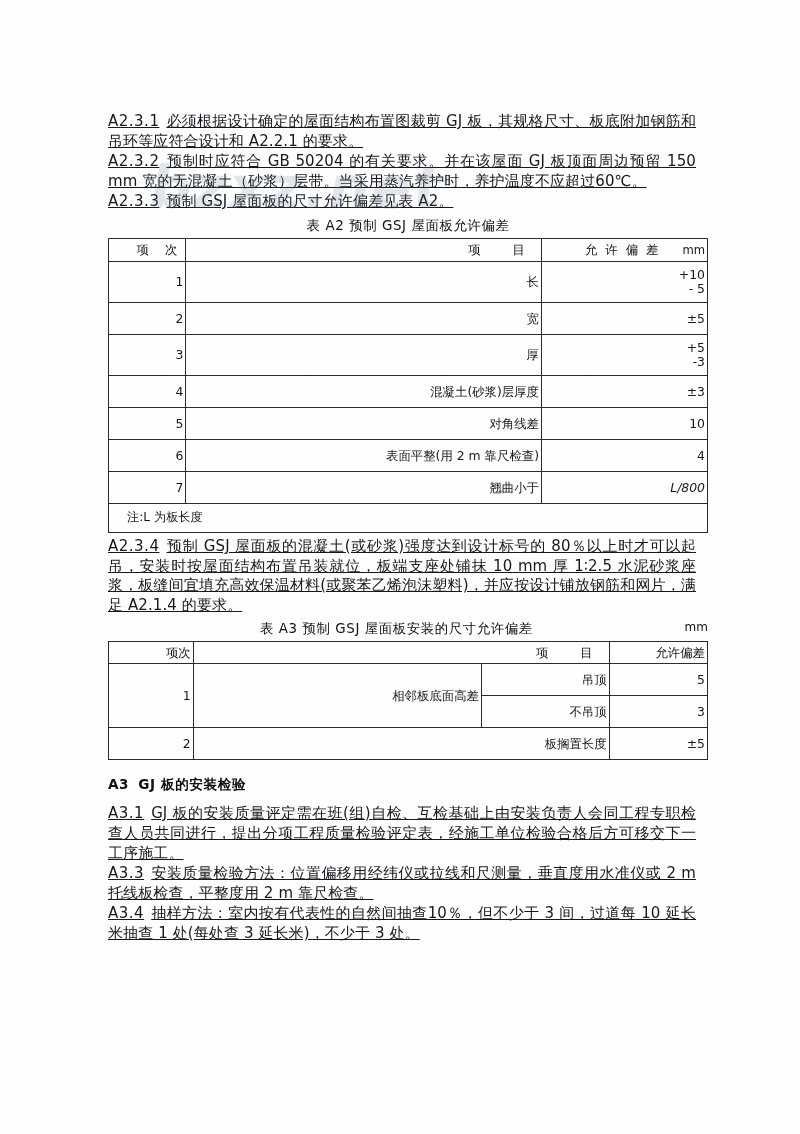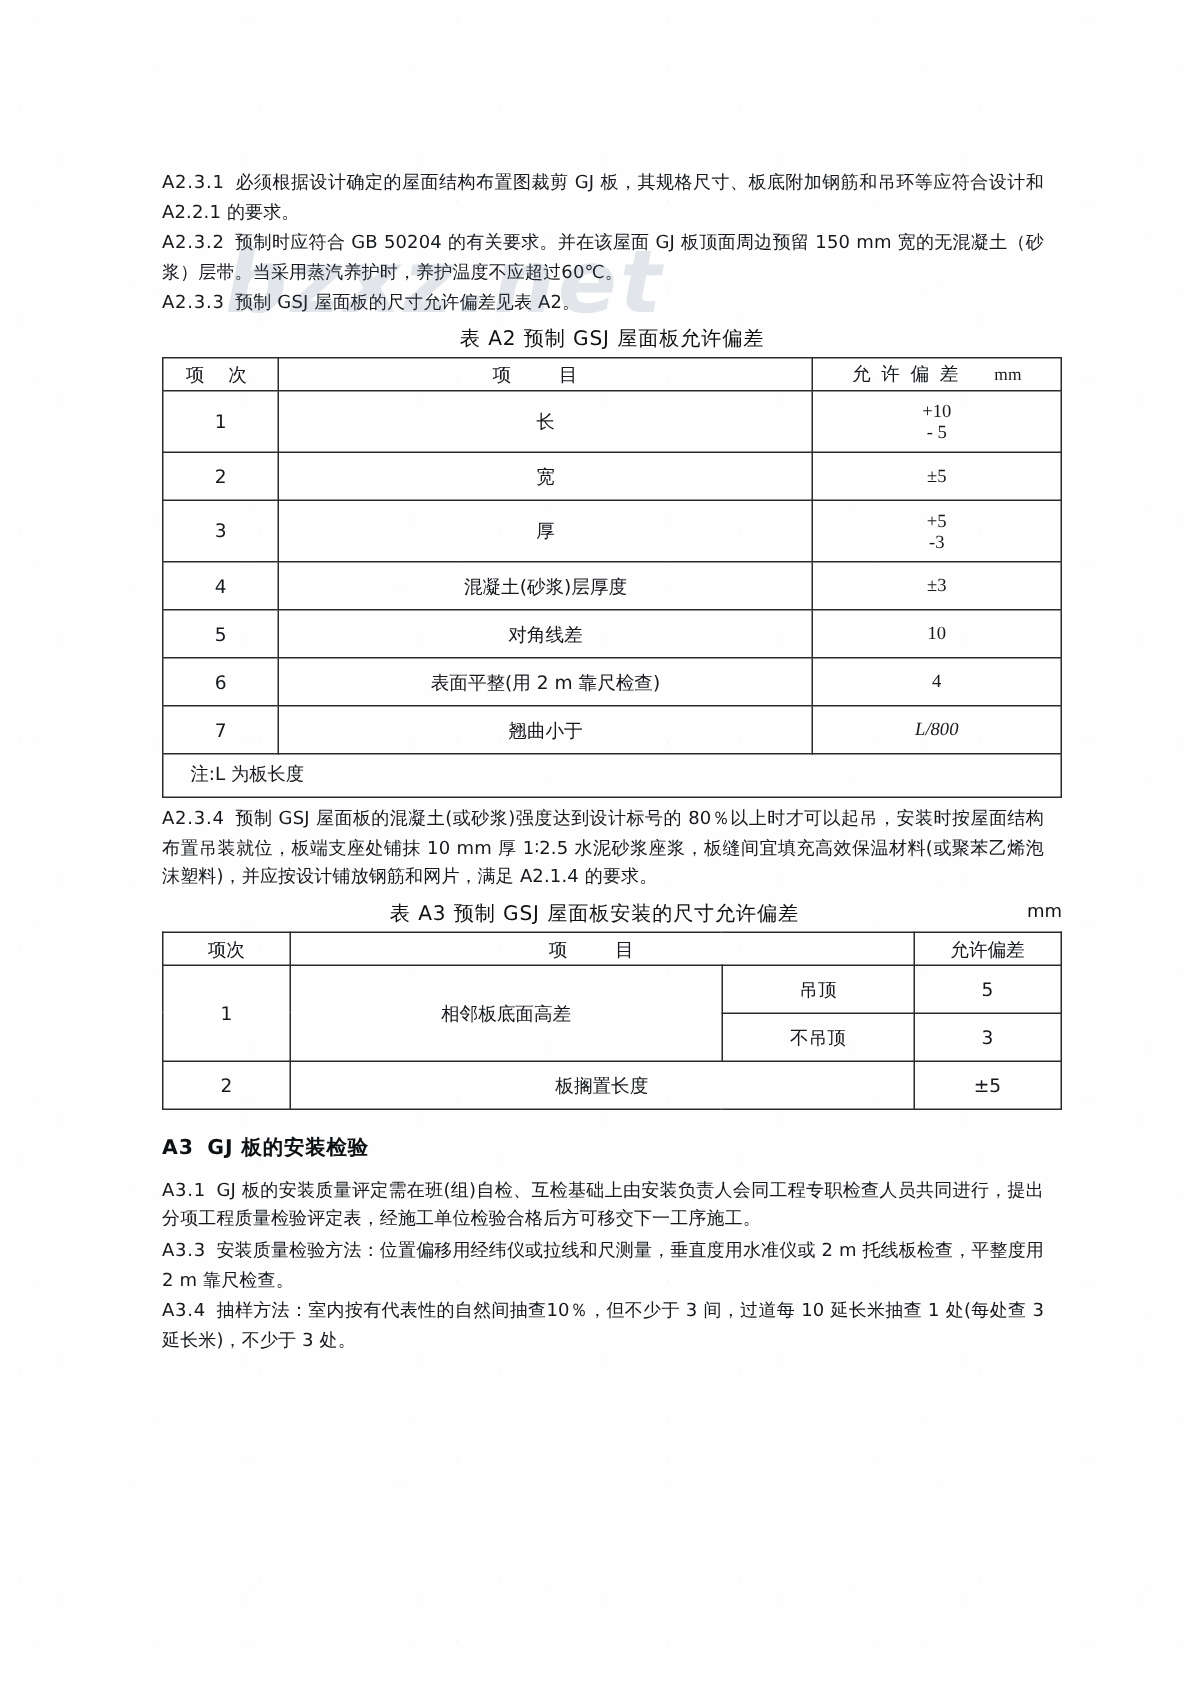--- a/index.html
+++ b/index.html
@@ -35,28 +35,29 @@
     font-weight:bold;
     letter-spacing:2px;
     color:rgba(90,110,135,0.17);
     font-family:"DejaVu Sans","Liberation Sans",sans-serif;
     user-select:none;
     pointer-events:none;
     z-index:5;
     font-style:italic;
   }
   .para{
-    font-size:12px;
+    font-size:15px;
     line-height:19.6px;
     color:#15181c;
     margin:0 12px 1px 0;
     text-align:justify;
     letter-spacing:0.1px;
     position:relative;
     z-index:2;
+    text-decoration:underline;
   }
   .para .num{ margin-right:7px; letter-spacing:0.5px;}
 
   .tbl-title{
     text-align:center;
     font-size:13.4px;
     margin:5px 0 3px 0;
     color:#111;
     letter-spacing:0.6px;
     position:relative;
@@ -72,39 +73,39 @@
     border-collapse:collapse;
     width:600px;
     font-size:12.4px;
     color:#15181c;
     position:relative;
     z-index:2;
     background:transparent;
   }
   table.doc td{
     border:1px solid #2b2b2b;
-    text-align:center;
+    text-align:right;
     vertical-align:middle;
     padding:3px 2px;
     line-height:15px;
   }
   table.doc td.tall{ height:34px; }
   table.doc td.mid{ height:25px; }
   table.doc .stack{ line-height:14px; }
   .note-cell{
     text-align:left !important;
     padding-left:18px !important;
     font-size:12.2px;
     height:22px;
     margin-top:26px;
   }
   .col-no{ width:70px; }
   .col-item{ width:340px; }
   .col-sub{ width:108px; }
-  .col-val{ width:156px;font-family:Liberation Serif, serif; }
+  .col-val{ width:156px; }
   .col-val3{ width:82px; }
 
   .hdr-item{ letter-spacing:14px; padding-left:14px; }
   .hdr-no{ letter-spacing:6px; padding-left:6px; }
   .hdr-val{ letter-spacing:2px; }
   .hdr-val .mm{ margin-left:22px; letter-spacing:0; font-size:11.6px;}
 
   h3.sec{
     font-size:13.6px;
     font-weight:bold;

